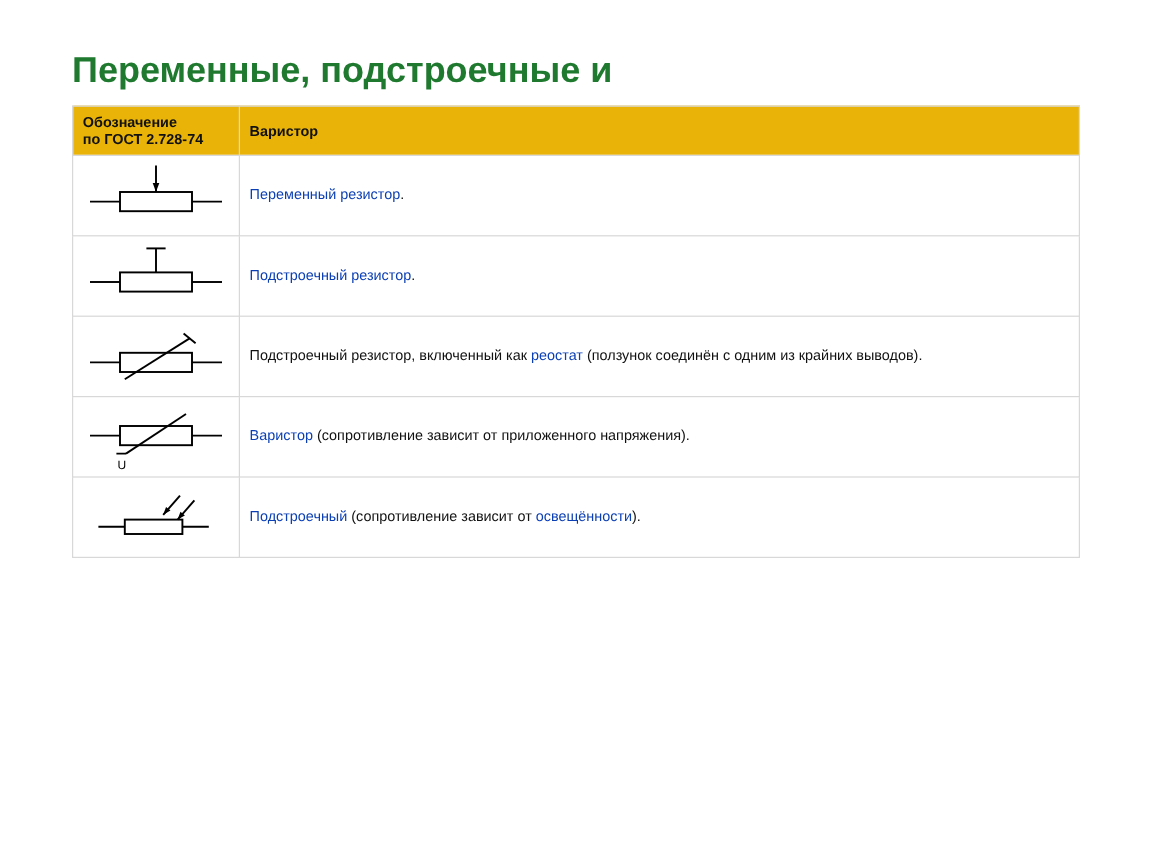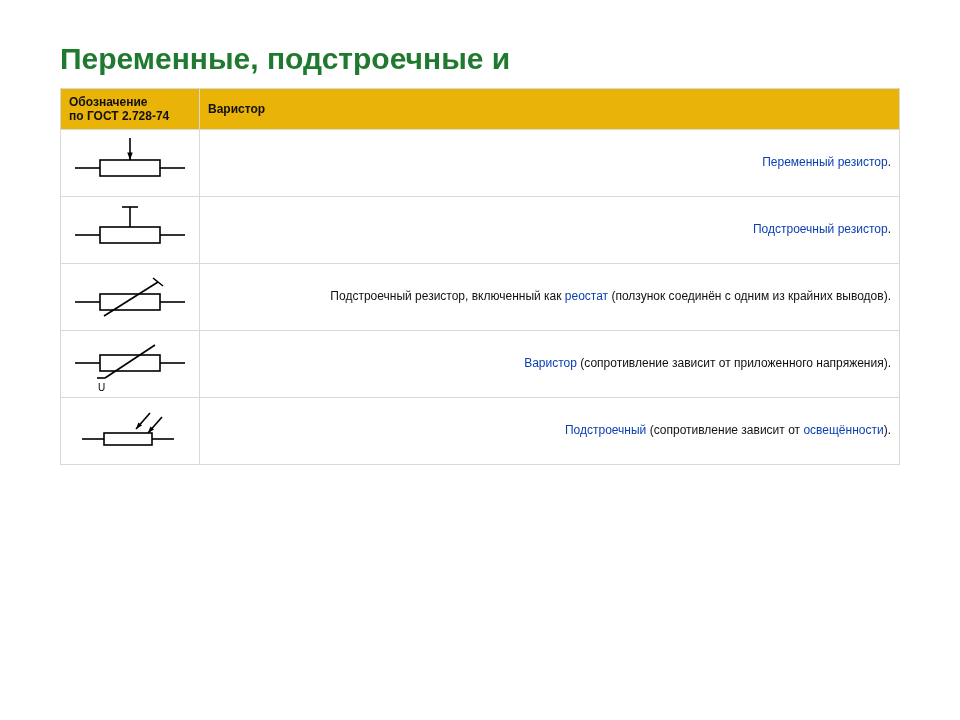--- a/index.html
+++ b/index.html
@@ -40,21 +40,20 @@
   }
   table.rt td.symcell {
     width: 130px;
     height: 62px;
     text-align: center;
     padding: 2px 4px;
   }
   table.rt td.desc {
     padding: 4px 8px;
     line-height: 1.35;
-    text-align: right;
   }
   a.wl {
     color: #0b3fb3;
     text-decoration: none;
   }
   svg { display: block; margin: 0 auto; }
   .sym-line { stroke: #000; stroke-width: 1.6; fill: none; }
   .sym-fill { fill: #000; }
   .sym-txt  { font: 10px Arial, sans-serif; fill: #000; }
 </style>

